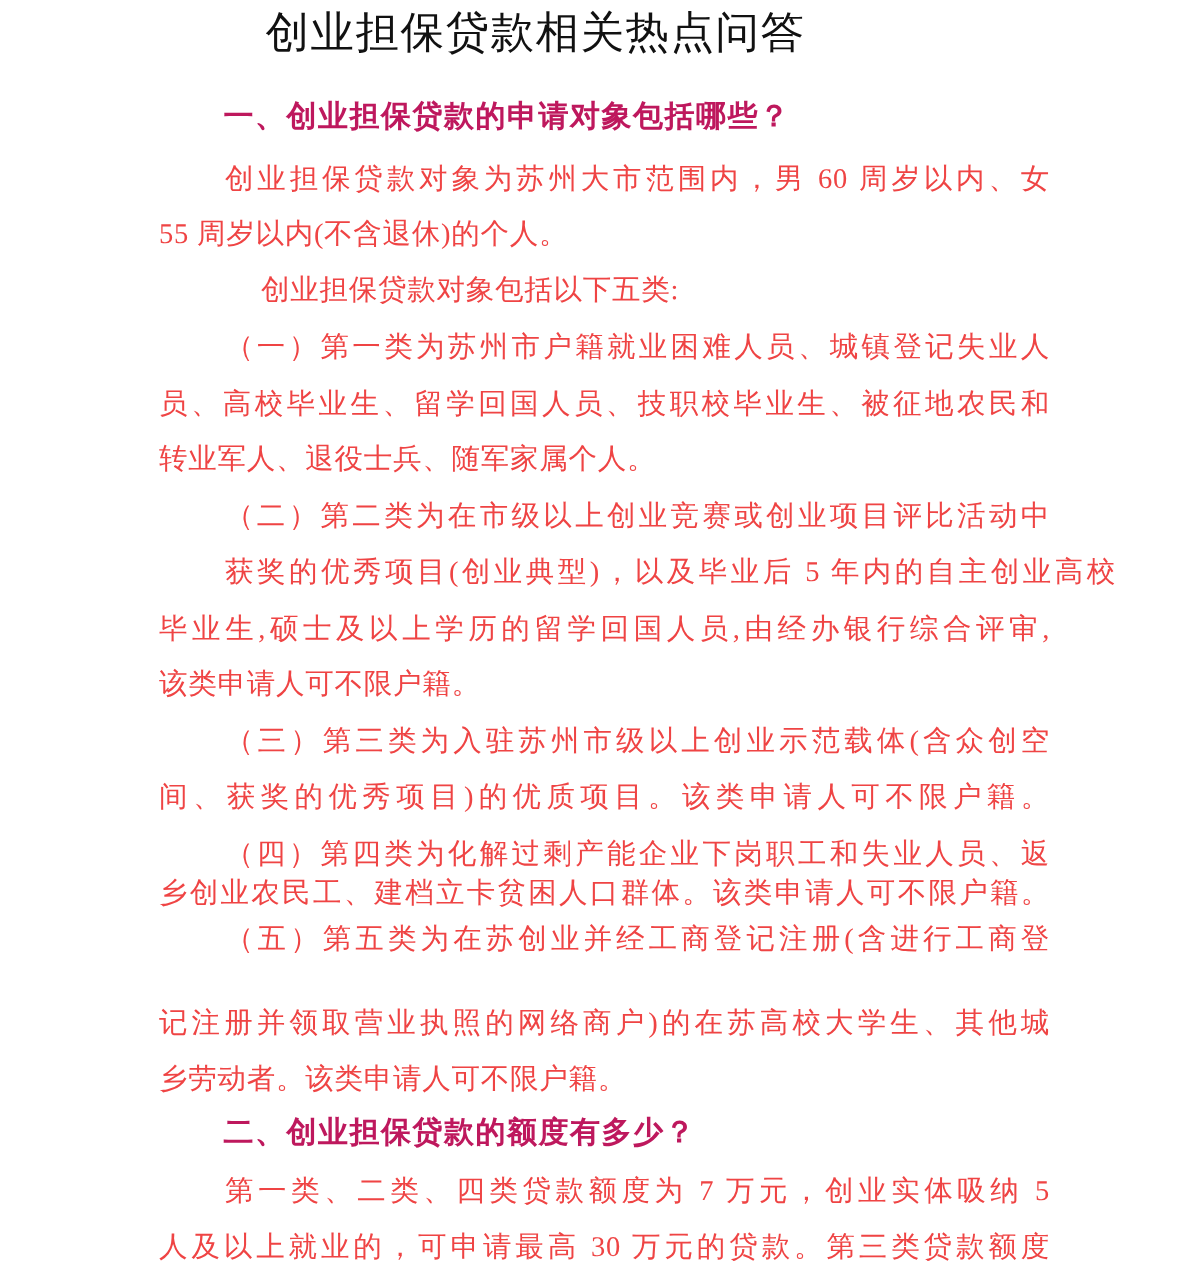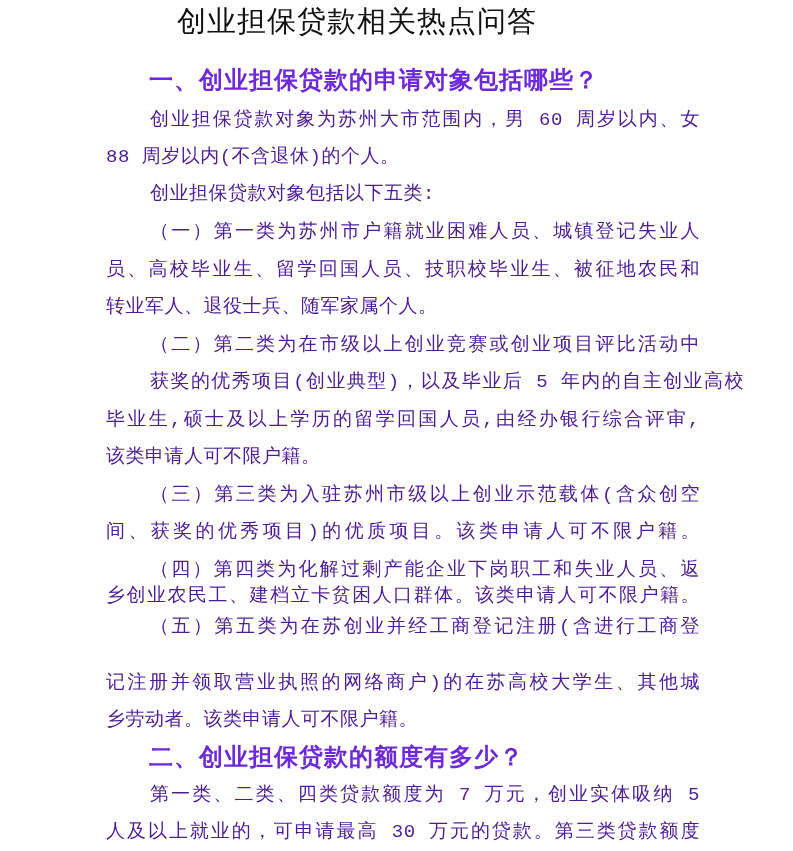--- a/index.html
+++ b/index.html
@@ -7,43 +7,43 @@
     width: 793px; height: 851px; overflow: hidden; position: relative;
     color: #111111;
   }
   .title {
     position: absolute; left: 0; top: 2px; width: 714px; text-align: center;
     font-family: "DejaVu Sans", sans-serif; font-size: 29px; letter-spacing: 1px;
     color: #111;
   }
   .heading {
     position: absolute; left: 149px;
-    font-family: "DejaVu Sans", sans-serif; font-size: 24px; font-weight: bold;
-    color: #6d28d9; letter-spacing: 1px;
+    font-family: "DejaVu Sans", sans-serif; font-size: 20px; font-weight: bold;
+    color: #be185d; letter-spacing: 1px;
   }
   .line {
     position: absolute; left: 106px; width: 594px; white-space: nowrap;
-    font-family: Liberation Mono, monospace; font-size: 19px; color: #4c1d95;
+    font-family: Liberation Serif, serif; font-size: 19px; color: #ef4444;
     text-align: justify; text-align-last: justify; letter-spacing: 0.5px;
   }
   .line.indent { left: 150px; width: 550px; }
   .line.last { text-align-last: left; }
 </style>
 </head>
 <body>
 
 <div>
   <div class="title">创业担保贷款相关热点问答</div>
 
   <div class="heading" style="top:64px;">一、创业担保贷款的申请对象包括哪些？</div>
 
   <div class="line indent" style="top:106px;">创业担保贷款对象为苏州大市范围内，男 60 周岁以内、女</div>
-  <div class="line last" style="top:143px;">88 周岁以内(不含退休)的个人。</div>
+  <div class="line last" style="top:143px;">55 周岁以内(不含退休)的个人。</div>
 
-  <div class="line indent last" style="top:180px;">创业担保贷款对象包括以下五类:</div>
+  <div class="line indent last" style="top:180px;margin-left:24px;">创业担保贷款对象包括以下五类:</div>
 
   <div class="line indent" style="top:218px; left:150px;">（一）第一类为苏州市户籍就业困难人员、城镇登记失业人</div>
   <div class="line" style="top:256px;">员、高校毕业生、留学回国人员、技职校毕业生、被征地农民和</div>
   <div class="line last" style="top:293px;">转业军人、退役士兵、随军家属个人。</div>
 
   <div class="line indent" style="top:331px;">（二）第二类为在市级以上创业竞赛或创业项目评比活动中</div>
   <div class="line" style="top:368px;margin-left:44px;">获奖的优秀项目(创业典型)，以及毕业后 5 年内的自主创业高校</div>
   <div class="line" style="top:406px;">毕业生,硕士及以上学历的留学回国人员,由经办银行综合评审,</div>
   <div class="line last" style="top:443px;">该类申请人可不限户籍。</div>
 

